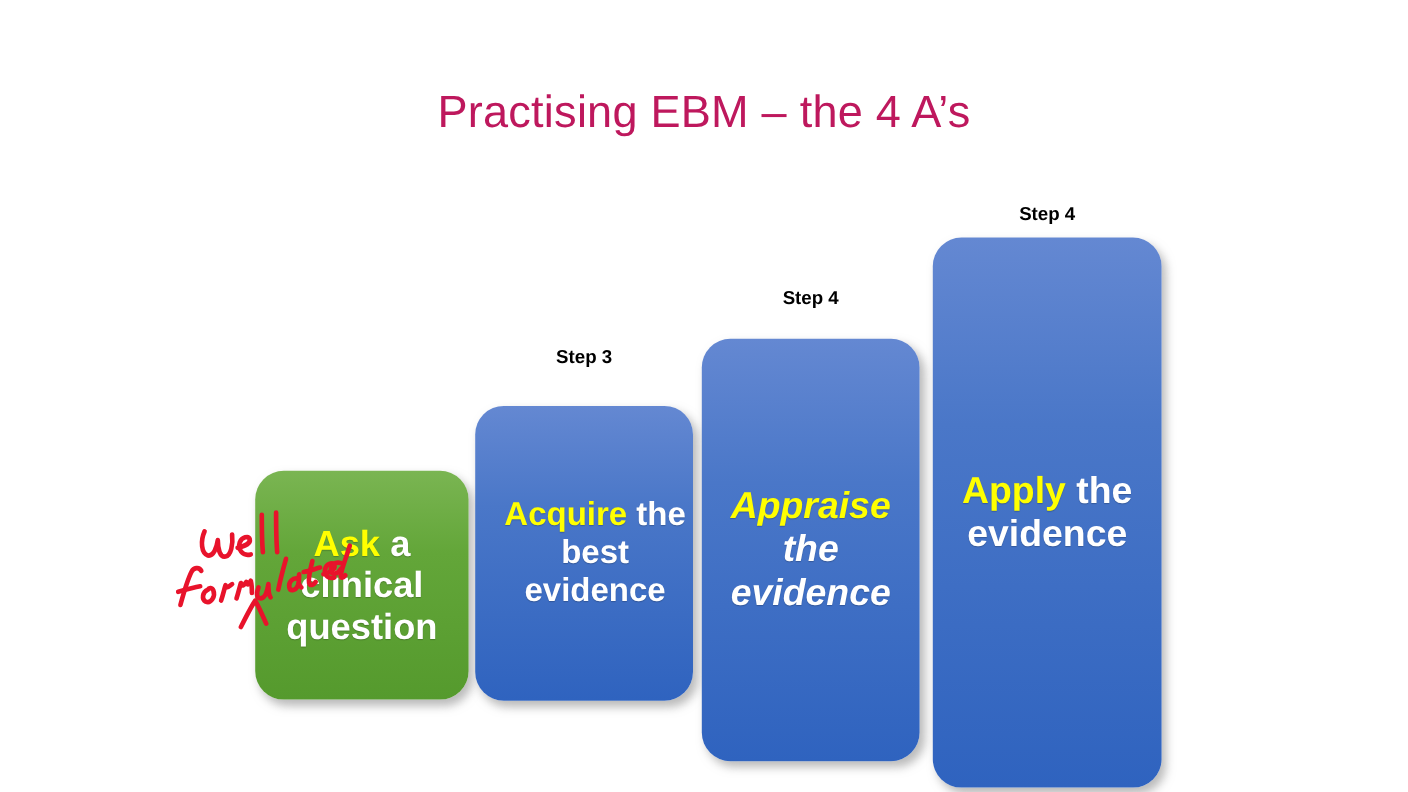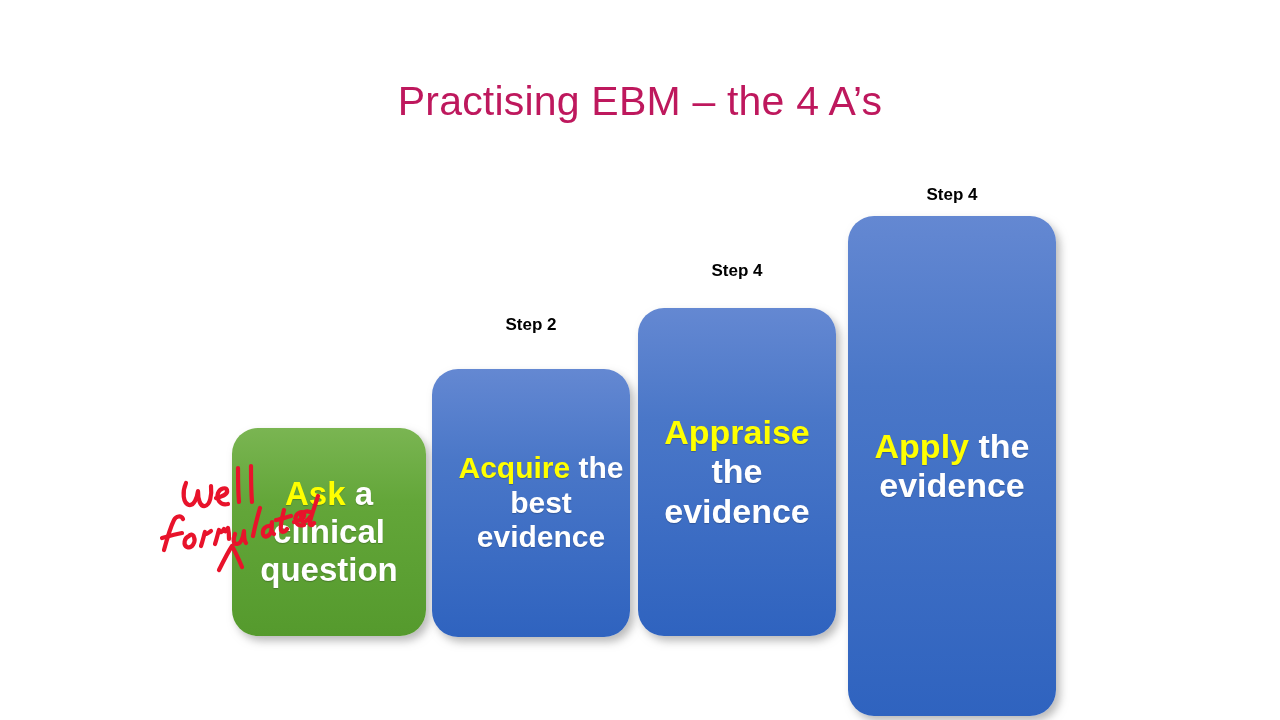--- a/index.html
+++ b/index.html
@@ -82,22 +82,23 @@
     width: 194px; height: 208px;
     background: linear-gradient(180deg, #7ab552 0%, #63a639 36%, #559a2d 100%);
   }
   #step-box-2 {
     left: 432px; top: 369px;
     width: 198px; height: 268px;
     background: linear-gradient(180deg, #6488d2 0%, #4a77c8 34%, #2f63bf 100%);
   }
   #step-box-3 {
     left: 638px; top: 308px;
-    width: 198px; height: 328px;
+    width: 198px; height: 384px;
     background: linear-gradient(180deg, #6488d2 0%, #4a77c8 34%, #2f63bf 100%);
+    font-style: italic;
   }
   #step-box-4 {
     left: 848px; top: 216px;
     width: 208px; height: 500px;
     background: linear-gradient(180deg, #6488d2 0%, #4a77c8 34%, #2f63bf 100%);
   }
 
   #step-box-1 .box-text { font-size: 33px; }
   #step-box-2 .box-text { font-size: 30px; margin-left: 20px; }
   #step-box-3 .box-text { font-size: 34px; }
@@ -121,21 +122,21 @@
 
   <div class="slide-title">Practising EBM – the 4 A’s</div>
 
 
   <div class="step-box" id="step-box-1">
     <div class="box-text">
       <span class="accent">Ask</span><span> a clinical question</span>
     </div>
   </div>
 
-  <div class="step-label" id="step-label-2">Step 2</div>
+  <div class="step-label" id="step-label-2">Step 3</div>
 
   <div class="step-box" id="step-box-2">
     <div class="box-text">
       <span class="accent">Acquire</span><span> the best evidence</span>
     </div>
   </div>
 
   <div class="step-label" id="step-label-3">Step 4</div>
 
   <div class="step-box" id="step-box-3">

